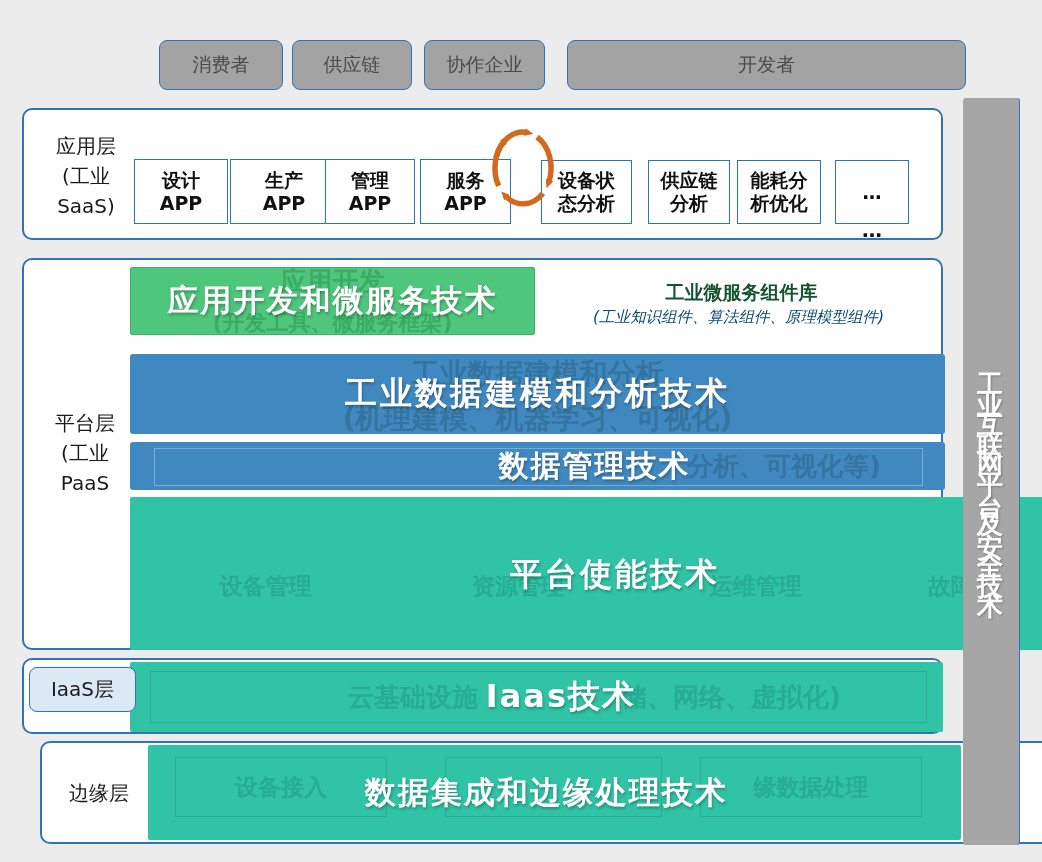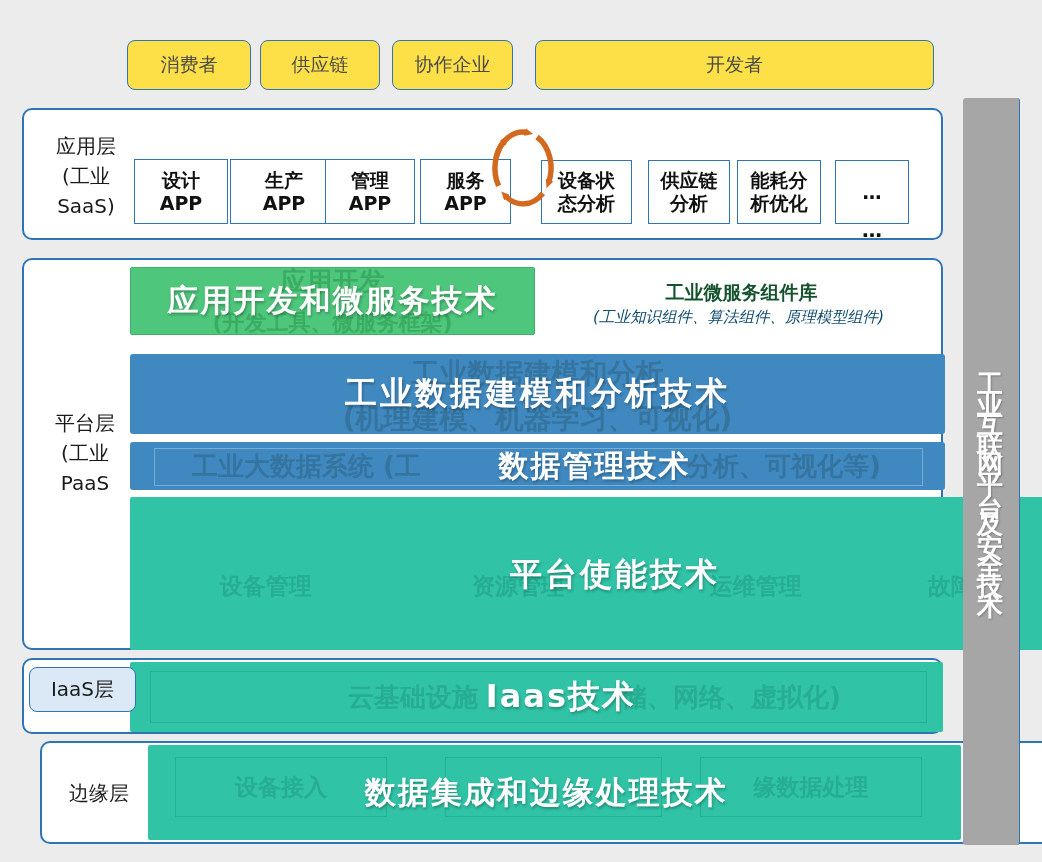--- a/index.html
+++ b/index.html
@@ -5,23 +5,23 @@
   html,body{margin:0;padding:0;}
   body{
     width:1042px;height:862px;position:relative;
     background:#ececec;
     font-family:"DejaVu Sans","Liberation Sans",sans-serif;
     overflow:hidden;
   }
   .abs{position:absolute;box-sizing:border-box;}
   .panel{background:#fff;border:2px solid #2e75b6;border-radius:10px;}
   .actor{
-    background:#fde047;border:1.5px solid #2e75b6;border-radius:8px;
+    background:#a3a3a3;border:1.5px solid #2e75b6;border-radius:8px;
     display:flex;align-items:center;justify-content:center;
-    font-size:19px;color:#4a4a4a;
+    font-size:19px;color:#4a4a4a;margin-left:32px;
   }
   .layer-label{
     display:flex;align-items:center;justify-content:center;text-align:center;
     font-size:20px;color:#1a1a1a;white-space:pre-line;line-height:1.5;
   }
   .app-box{
     background:#fff;border:1.5px solid #2e75b6;
     display:flex;align-items:center;justify-content:center;text-align:center;
     font-weight:bold;font-size:19px;color:#111;white-space:pre-line;line-height:1.2;
   }
@@ -116,21 +116,20 @@
   <div class="abs lib-sub" style="left:512px;top:47px;width:405px">(工业知识组件、算法组件、原理模型组件)</div>
 
   <div class="abs blue-bar" style="left:106px;top:94px;width:815px;height:80px">
     <span class="faded-blue" style="left:50%;top:1px;transform:translateX(-50%);font-size:28px">工业数据建模和分析</span>
     <span class="faded-blue" style="left:50%;top:46px;transform:translateX(-50%);font-size:28px">(机理建模、机器学习、可视化)</span>
     <span class="overlay-text center-xy" style="font-size:32px;letter-spacing:3px">工业数据建模和分析技术</span>
   </div>
 
   <div class="abs blue-bar" style="left:106px;top:182px;width:815px;height:48px">
     <div class="faint-rect" style="left:24px;top:6px;width:767px;height:36px"></div>
-    <span class="faded-blue" style="left:62px;top:50%;transform:translateY(-50%);font-size:26px">工业大数据系统 (工</span>
     <span class="faded-blue" style="right:64px;top:50%;transform:translateY(-50%);font-size:26px">分析、可视化等)</span>
     <span class="overlay-text" style="left:57%;top:50%;transform:translate(-50%,-50%);font-size:30px;letter-spacing:2px">数据管理技术</span>
   </div>
 
   <div class="abs teal-bar" style="left:106px;top:237px;width:970px;height:153px">
     <span class="faded-teal" style="left:14%;top:58%;transform:translate(-50%,-50%);font-size:23px">设备管理</span>
     <span class="faded-teal" style="left:40%;top:58%;transform:translate(-50%,-50%);font-size:23px">资源管理</span>
     <span class="faded-teal" style="left:64.5%;top:58%;transform:translate(-50%,-50%);font-size:23px">运维管理</span>
     <span class="faded-teal" style="left:87%;top:58%;transform:translate(-50%,-50%);font-size:23px">故障恢复</span>
     <span class="overlay-text" style="left:50%;top:51%;transform:translate(-50%,-50%);font-size:32px;letter-spacing:3px">平台使能技术</span>

